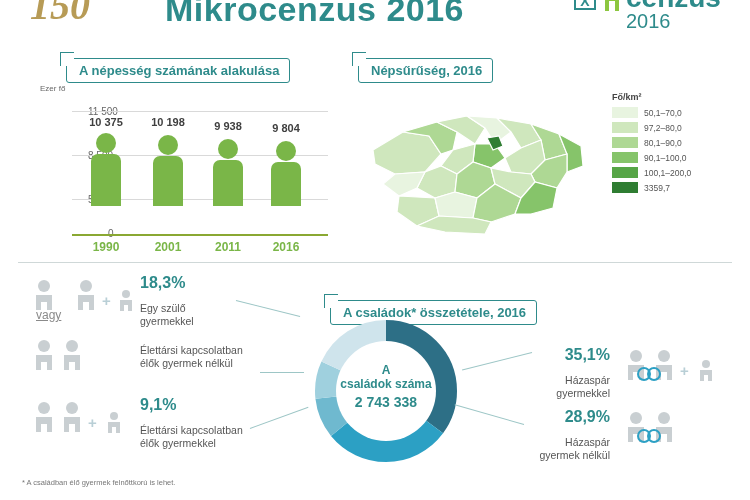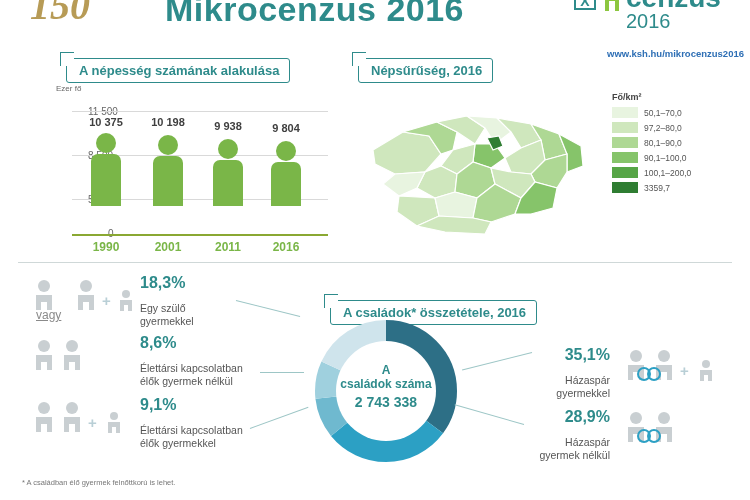--- a/index.html
+++ b/index.html
@@ -54,21 +54,21 @@
     padding:4px 10px 4px 12px;background:#fff;white-space:nowrap;
   }
   .tab:before{
     content:"";position:absolute;left:-7px;top:-7px;
     width:13px;height:13px;border-left:1.5px solid #2e8b8b;border-top:1.5px solid #2e8b8b;
     background:#fff;
   }
 
   
   .chart-area{position:absolute;left:40px;top:88px;width:290px;height:160px;}
-  .y-unit{position:absolute;left:16px;top:-4px;font-size:8px;color:#666;}
+  .y-unit{position:absolute;left:0px;top:-4px;font-size:8px;color:#666;}
   .ytick{position:absolute;left:0px;font-size:10px;color:#666;margin-left:48px;}
   .gridline{position:absolute;left:32px;width:256px;height:1px;background:#d9d9d9;}
   .axis{position:absolute;left:32px;top:146px;width:256px;height:1.5px;background:#8aa832;}
   .figure{position:absolute;width:44px;}
   .fig-head{width:20px;height:20px;border-radius:50%;background:#7ab648;margin:0 auto;}
   .fig-body{width:30px;background:#7ab648;margin:1px auto 0;border-radius:7px 7px 0 0;position:relative;}
   .fig-body:before,.fig-body:after{
     content:"";position:absolute;top:2px;width:7px;background:#7ab648;border-radius:4px;
   }
   .fig-body:before{left:-8px;}
@@ -132,21 +132,20 @@
 
   <div class="cenzus-logo">
     <div class="bx">X</div>
     <svg class="house" viewBox="0 0 24 26">
       <path d="M12 1 L23 10 L19 10 L19 25 L5 25 L5 10 L1 10 Z" fill="#8cc63f"></path>
       <rect x="9" y="15" width="6" height="10" fill="#ffffff"></rect>
     </svg>
     <div class="word">cenzus</div>
     <div class="yr">2016</div>
   </div>
-  <div class="url">www.ksh.hu/mikrocenzus2016</div>
 
   <div class="tab" style="left:66px;top:58px;">A népesség számának alakulása</div>
 
   <div class="chart-area">
     <div class="y-unit">Ezer fő</div>
     <div class="ytick" style="top:18px;">11 500</div>
     <div class="ytick" style="top:62px;">8 500</div>
     <div class="ytick" style="top:106px;">5 500</div>
     <div class="ytick" style="top:140px;left:20px;">0</div>
 
@@ -290,21 +289,20 @@
 
   <div class="ppl" style="left:30px;top:338px;width:80px;height:38px;">
     <svg viewBox="0 0 80 40" width="80" height="40">
       <circle cx="14" cy="8" r="6" fill="#c9cfd2"></circle>
       <path d="M6 17 h16 v15 h-5 v-8 h-6 v8 h-5 z" fill="#c9cfd2"></path>
       <circle cx="42" cy="8" r="6" fill="#c9cfd2"></circle>
       <path d="M34 17 h16 v15 h-5 v-8 h-6 v8 h-5 z" fill="#c9cfd2"></path>
     </svg>
   </div>
   <div class="stat" style="left:140px;top:334px;">
-    <div class="pct">8,6%</div>
     <div class="txt">
       <span>Élettársi kapcsolatban</span><br>
       <span>élők gyermek nélkül</span>
     </div>
   </div>
 
   <div class="ppl" style="left:30px;top:400px;width:100px;height:38px;">
     <svg viewBox="0 0 100 40" width="100" height="40">
       <circle cx="14" cy="8" r="6" fill="#c9cfd2"></circle>
       <path d="M6 17 h16 v15 h-5 v-8 h-6 v8 h-5 z" fill="#c9cfd2"></path>

